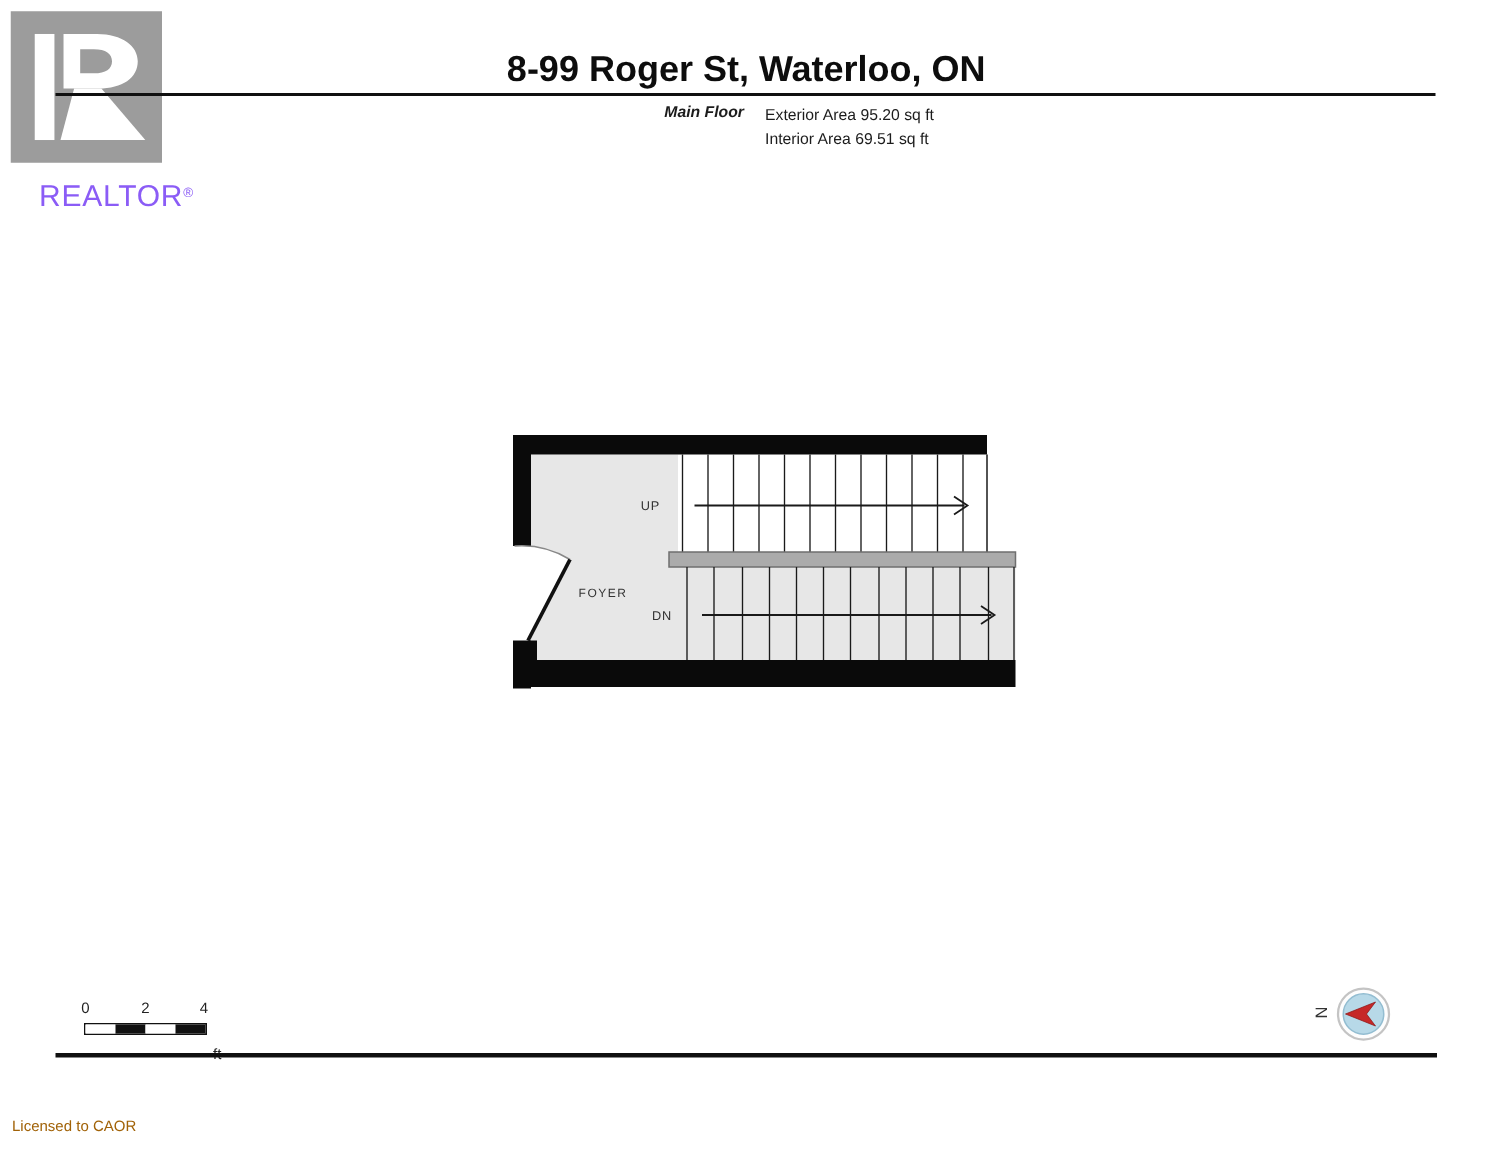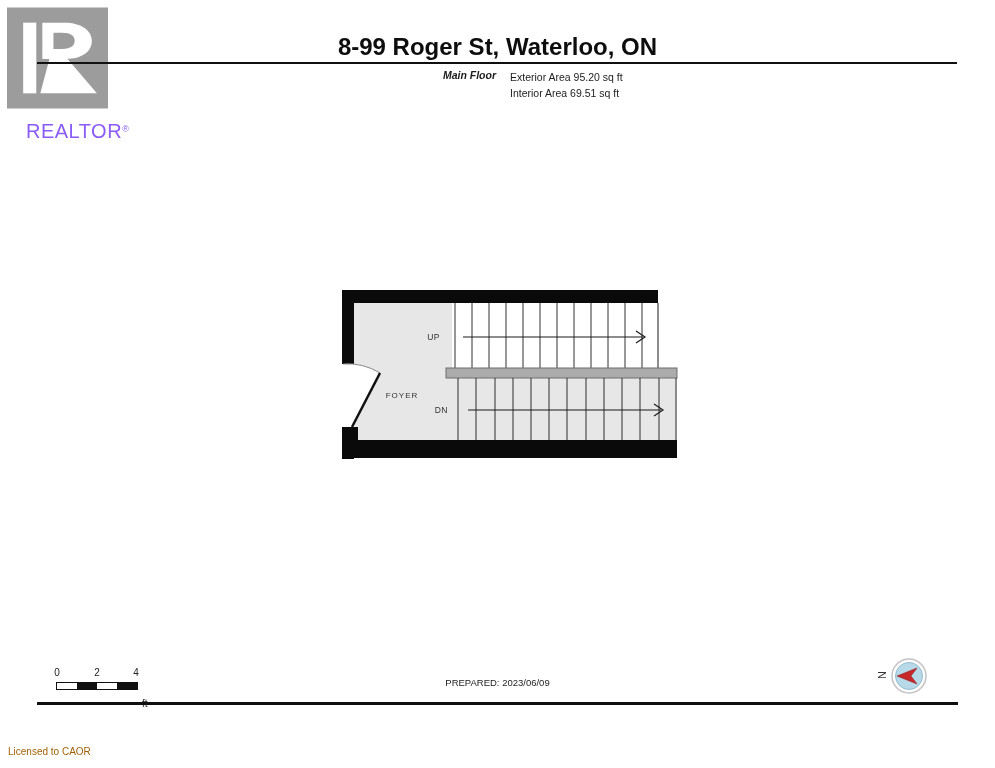--- a/index.html
+++ b/index.html
@@ -133,21 +133,20 @@
   <span class="scale-num" style="left:91px">2</span>
   <span class="scale-num" style="left:130px">4</span>
   <div class="scale-bar">
     <div class="seg-w"></div>
       <div class="seg-b"></div>
       <div class="seg-w"></div>
       <div class="seg-b"></div>
   </div>
   <span class="scale-unit">ft</span>
 
-  <div class="prepared">PREPARED: 2023/06/09</div>
 
   <div class="compass">
     <span class="compass-n">N</span>
     <svg class="compass-svg" width="38" height="38" viewBox="0 0 38 38">
       <circle cx="19" cy="19" r="17" fill="#fdfdfd" stroke="#c4c4c4" stroke-width="1.5"></circle>
       <circle cx="19" cy="19" r="13.5" fill="#b7d9e8" stroke="#93bdd1" stroke-width="1"></circle>
       <polygon points="7,19 27,11 21,19 27,27" fill="#c62828" stroke="#8e1515" stroke-width="0.5"></polygon>
     </svg>
   </div>
 

